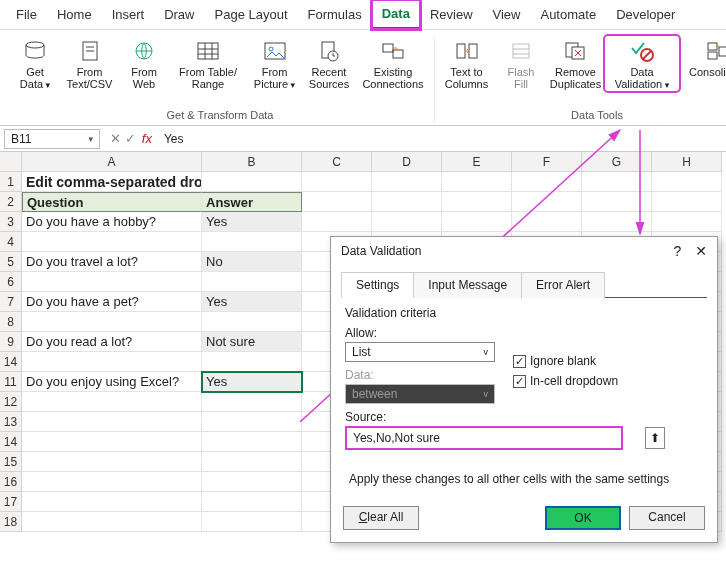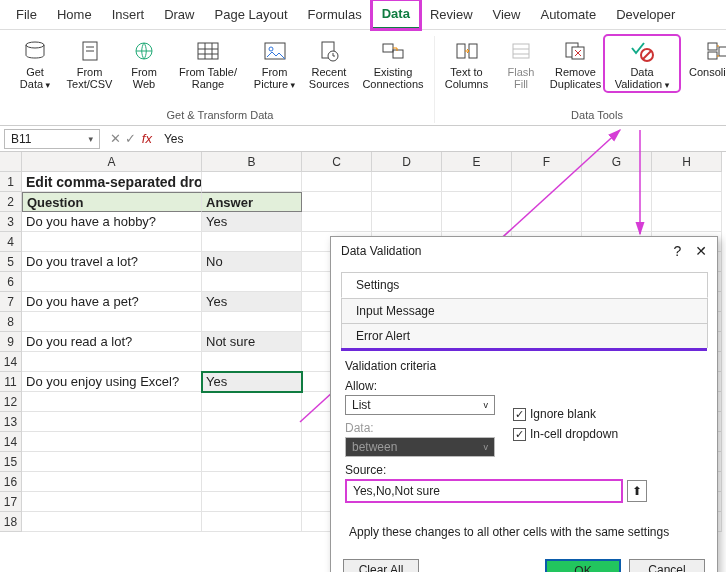--- a/index.html
+++ b/index.html
@@ -43,32 +43,32 @@
   .title-cell { font-weight: 700; font-size: 14px; }
   .hdr-cell { font-weight: 700; background: #e2efda; border-top:1px solid #7f7f7f; border-bottom:1px solid #7f7f7f;}
   .hdr-cell.first{border-left:1px solid #7f7f7f;}
   .hdr-cell.last{border-right:1px solid #7f7f7f;}
   .ans { background: #ededed; }
   .sel { outline: 2px solid #107c41; outline-offset: -1px; position: relative;}
   
   .dialog { position: absolute; left: 330px; top: 236px; width: 388px; border: 1px solid #999; background: #fff; box-shadow: 3px 3px 8px rgba(0,0,0,.25); font-size:12px;}
   .dtitle { display:flex; align-items:center; justify-content:space-between; padding: 6px 10px; font-size:12px;}
   .dtitle-r { display:flex; gap:14px; font-size:14px;}
-  .dtabs { display:flex; border-bottom:4px solid #6d28d9; margin: 6px 10px 0; flex-direction: column;}
+  .dtabs { display:flex; border-bottom:1px solid #6d28d9; margin: 6px 10px 0;}
   .dtab { padding: 5px 14px; border:1px solid #ccc; border-bottom:none; margin-right:-1px; background:#f7f7f7; cursor:pointer; font-size:12px; position:relative; top:1px;}
   .dtab.active { background:#fff; border-bottom:1px solid #fff; z-index:1;}
   .dbody { padding: 8px 14px 12px; }
   .dbody .lbl { display:block; margin: 6px 0 2px; }
   .drow { display:flex; align-items:center; gap:18px;}
   .selbox { display:flex; align-items:center; justify-content:space-between; border:1px solid #888; padding:2px 6px; width:150px; background:#fff;}
   .selbox.disabled { color:#9a9a9a; border-color:#bbb; background:#404040;}
   .selbox .dd { font-size:9px;}
   .chk { display:flex; gap:4px; align-items:center; font-size:12px;}
   .chk .box { width:13px;height:13px;border:1px solid #555;display:flex;align-items:center;justify-content:center;font-size:11px;line-height:1;}
-  .srcwrap{display:flex;gap:4px;align-items:center;}
+  .srcwrap{display:flex;gap:22px;align-items:center;}
   .src { border:2px solid #d63cd6; padding:3px 6px; width:278px; font-size:12px;}
   .srcbtn{ width:20px;height:22px;border:1px solid #888;display:flex;align-items:center;justify-content:center;}
   .apply { display:flex; gap:4px; align-items:center; margin-top:22px;}
   .dbtns { display:flex; padding: 8px 12px 12px; gap:8px; justify-content:flex-end;}
   .btn { border:1px solid #888; padding:3px 0; width:76px; text-align:center; background:#efefef; cursor:pointer; font-size:12px;}
   .btn.primary{ border:2px solid #0b5cab; background:#22c55e;}
   .btn.left{ margin-right:auto;}
   
   .arrow-svg{position:absolute;left:0;top:0;pointer-events:none;}
 </style>

